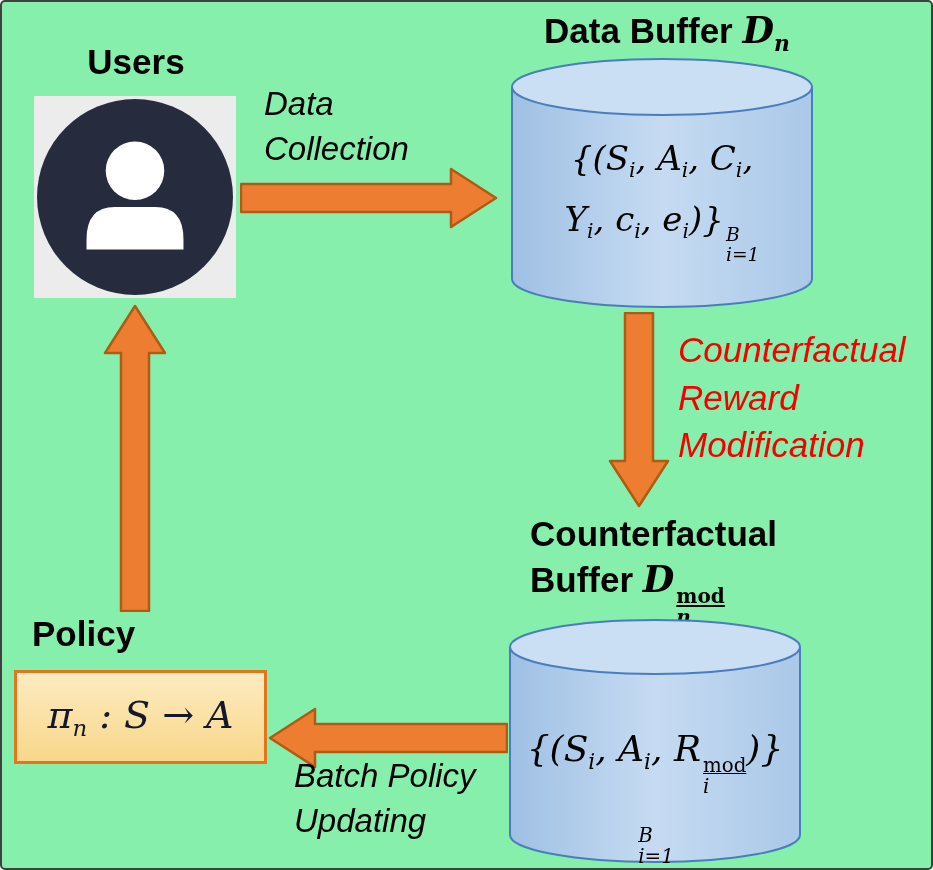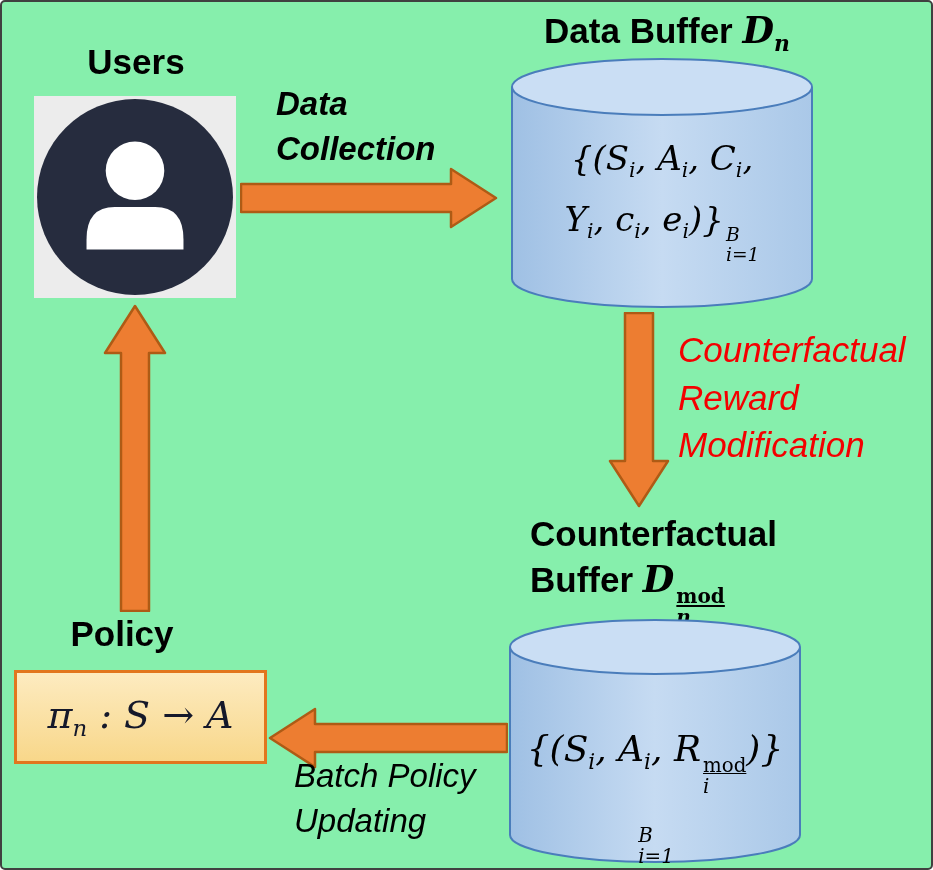--- a/index.html
+++ b/index.html
@@ -21,28 +21,28 @@
   .math sub { font-size:0.6em; vertical-align:-0.35em; }
   .heading .math { font-size:1.04em; }
   .stack {
     display:inline-flex; flex-direction:column; align-items:flex-start;
     font-size:0.55em; line-height:1.08; vertical-align:-0.55em; margin-left:2px;
   }
   .stack span { display:block; }
   .rm { font-style:normal;text-decoration:underline; }
   .users-label { left:44px; top:38px; width:180px; text-align:center; }
   .user-tile { left:32px; top:94px; width:202px; height:202px; background:#ececec; }
-  .dc-label { left:274px; top:80px;font-weight:bold; }
+  .dc-label { left:262px; top:80px; }
   .db-title { left:495px; top:6px; width:340px; text-align:center; }
   .db-math { left:508px; top:126px; width:304px; text-align:center; font-size:34px; line-height:1.78; }
   .red-label { left:676px; top:324px; font-size:35px; }
   .cf-title { left:528px; top:510px; }
   .cf-math { left:506px; top:726px; width:294px; text-align:center; font-size:36px; }
   .bp-label { left:292px; top:752px; }
-  .policy-title { left:30px; top:610px; width:180px; text-align:center; }
+  .policy-title { left:30px; top:610px; width:180px; }
   .policy-box {
     left:12px; top:668px; width:253px; height:94px;
     background:linear-gradient(180deg,#fdebc0,#f8d78a);
     border:3px solid #e2761e;
     display:flex; align-items:center; justify-content:center;
   }
   .policy-formula { font-size:38px; color:#15182a; }
   .or-label { left:160px; top:418px; }
 </style>
 </head>

